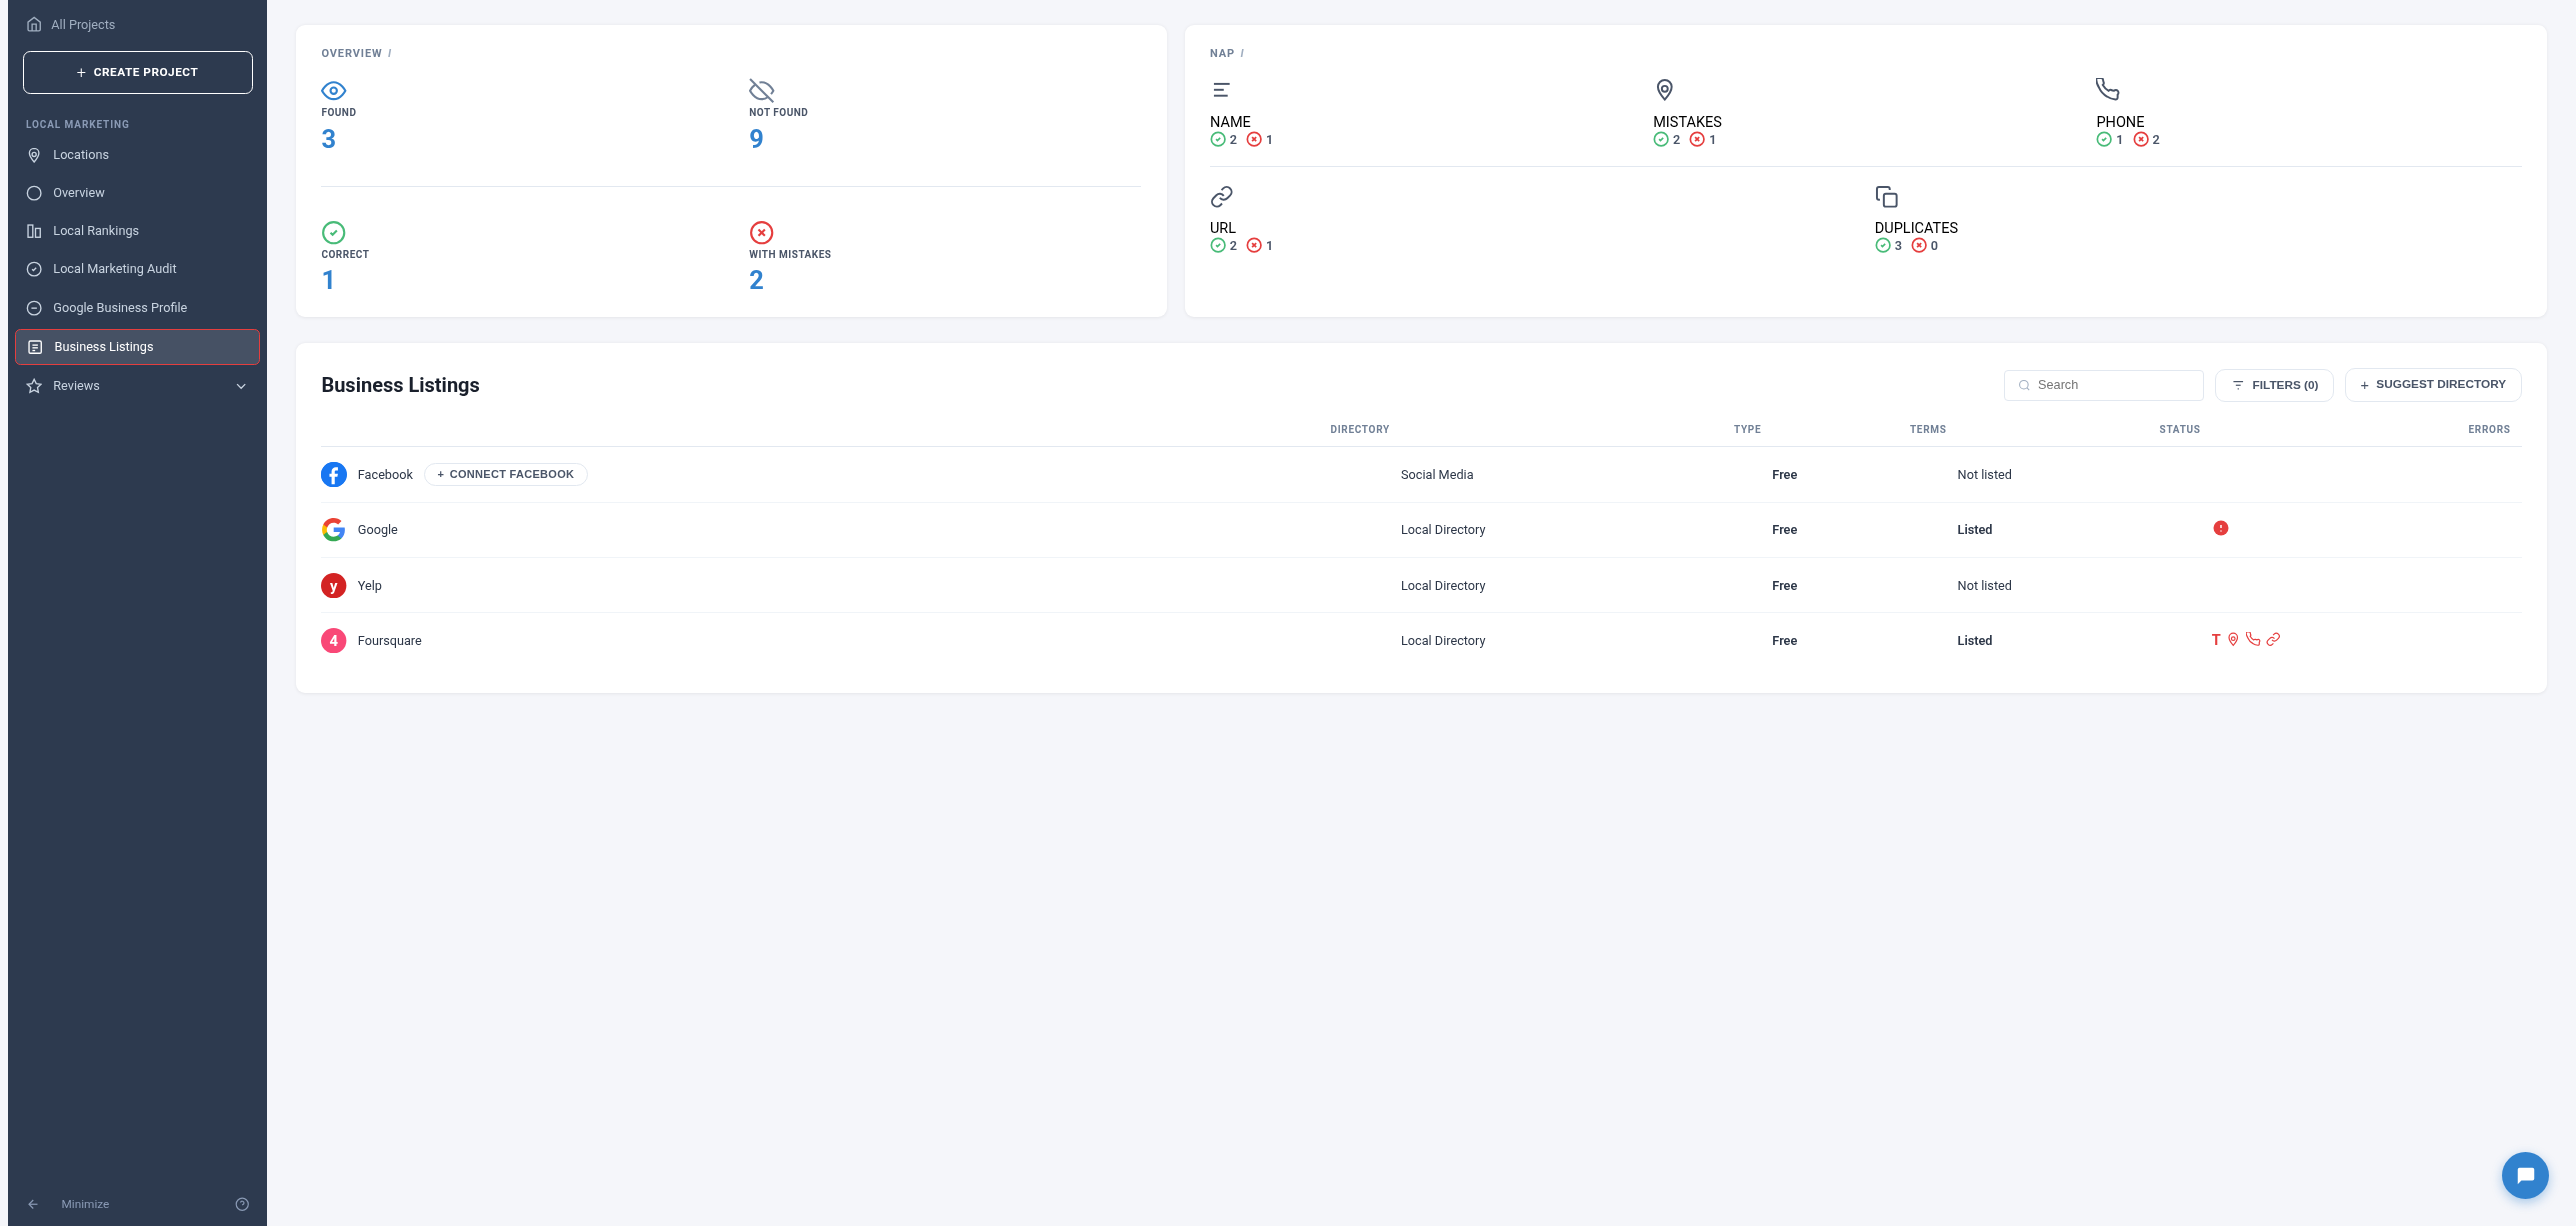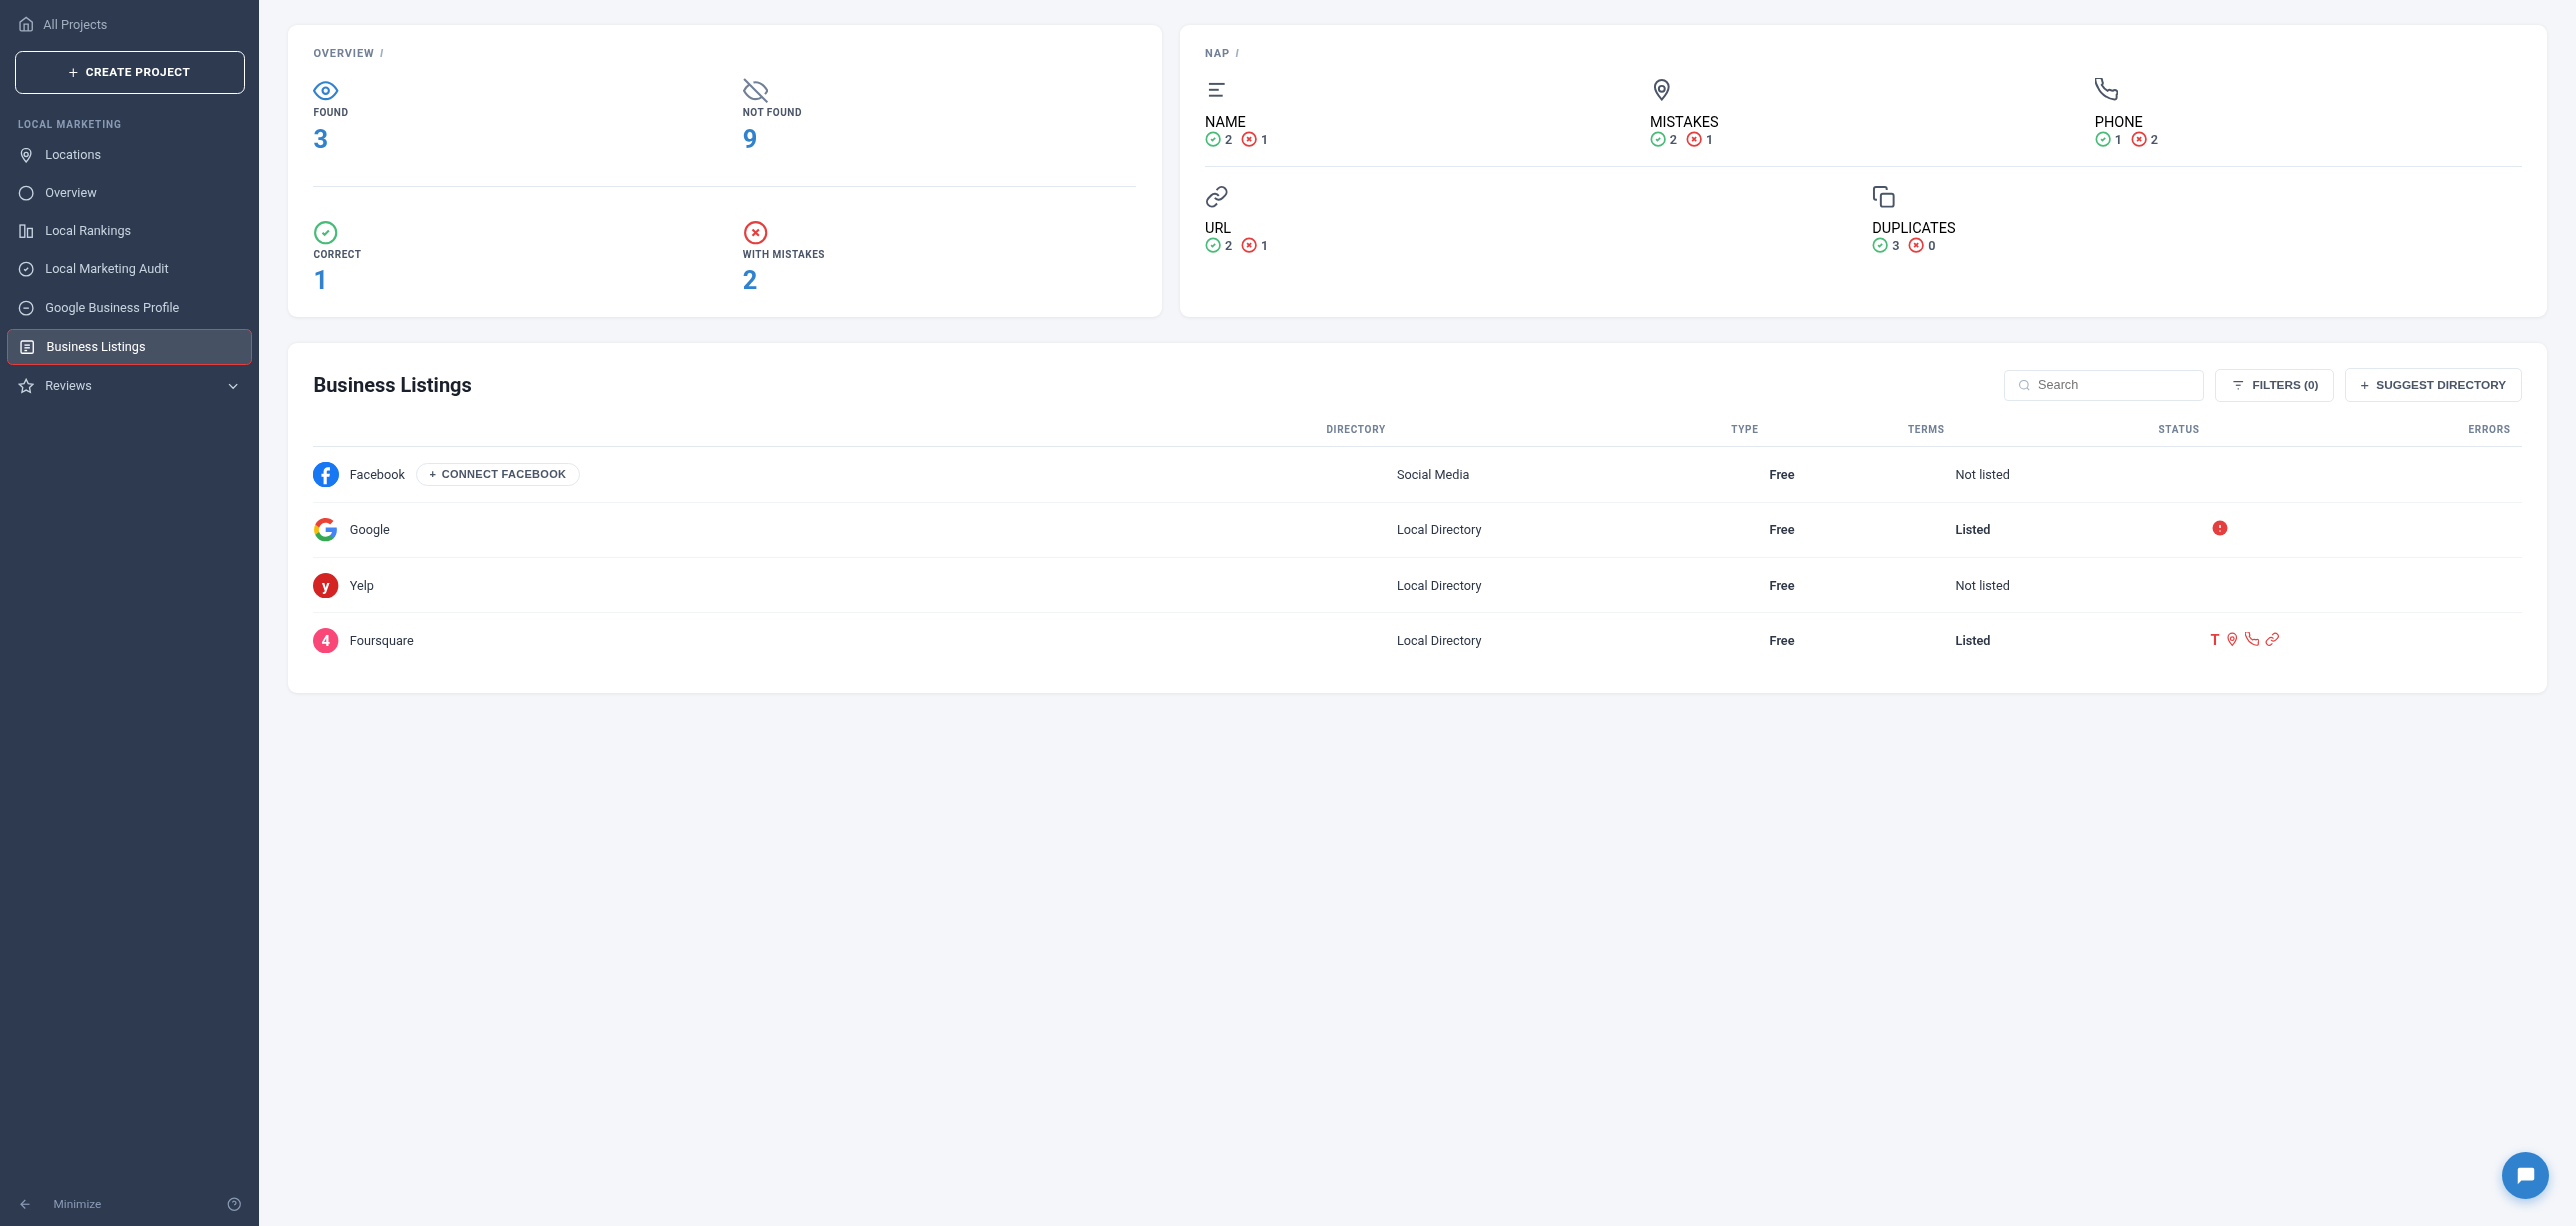--- a/index.html
+++ b/index.html
@@ -9,20 +9,21 @@
     .sidebar {
       width: 259px;
       min-width: 259px;
       background: #2d3a4f;
       color: #fff;
       display: flex;
       flex-direction: column;
       padding: 0;
       height: 100vh;
       overflow-y: auto;
+      margin-left: 8px;
     }
     .sidebar-top {
       padding: 16.3px 18px 11px;
       display: flex;
       align-items: center;
       gap: 9px;
       font-size: 12.7px;
       color: #a0aec0;
       cursor: pointer;
     }
@@ -195,29 +196,28 @@
     .search-box input {
       border: none;
       outline: none;
       font-size: 12.7px;
       color: #4a5568;
       width: 100%;
       background: transparent;
     }
     .btn-outline {
       border: 0.9px solid #e2e8f0;
-      border-radius: 5px;
+      border-radius: 10px;
       padding: 8.2px 14.5px;
       font-size: 11.8px;
       font-weight: 600;
       color: #4a5568;
       background: #fff;
       cursor: pointer;
       display: flex;
-      align-items: center;
       gap: 7.3px;
     }
 
     
     .listings-table { width: 100%; border-collapse: collapse; }
     .listings-table th {
       text-align: right;
       font-size: 10px;
       font-weight: 700;
       letter-spacing: 0.7px;

